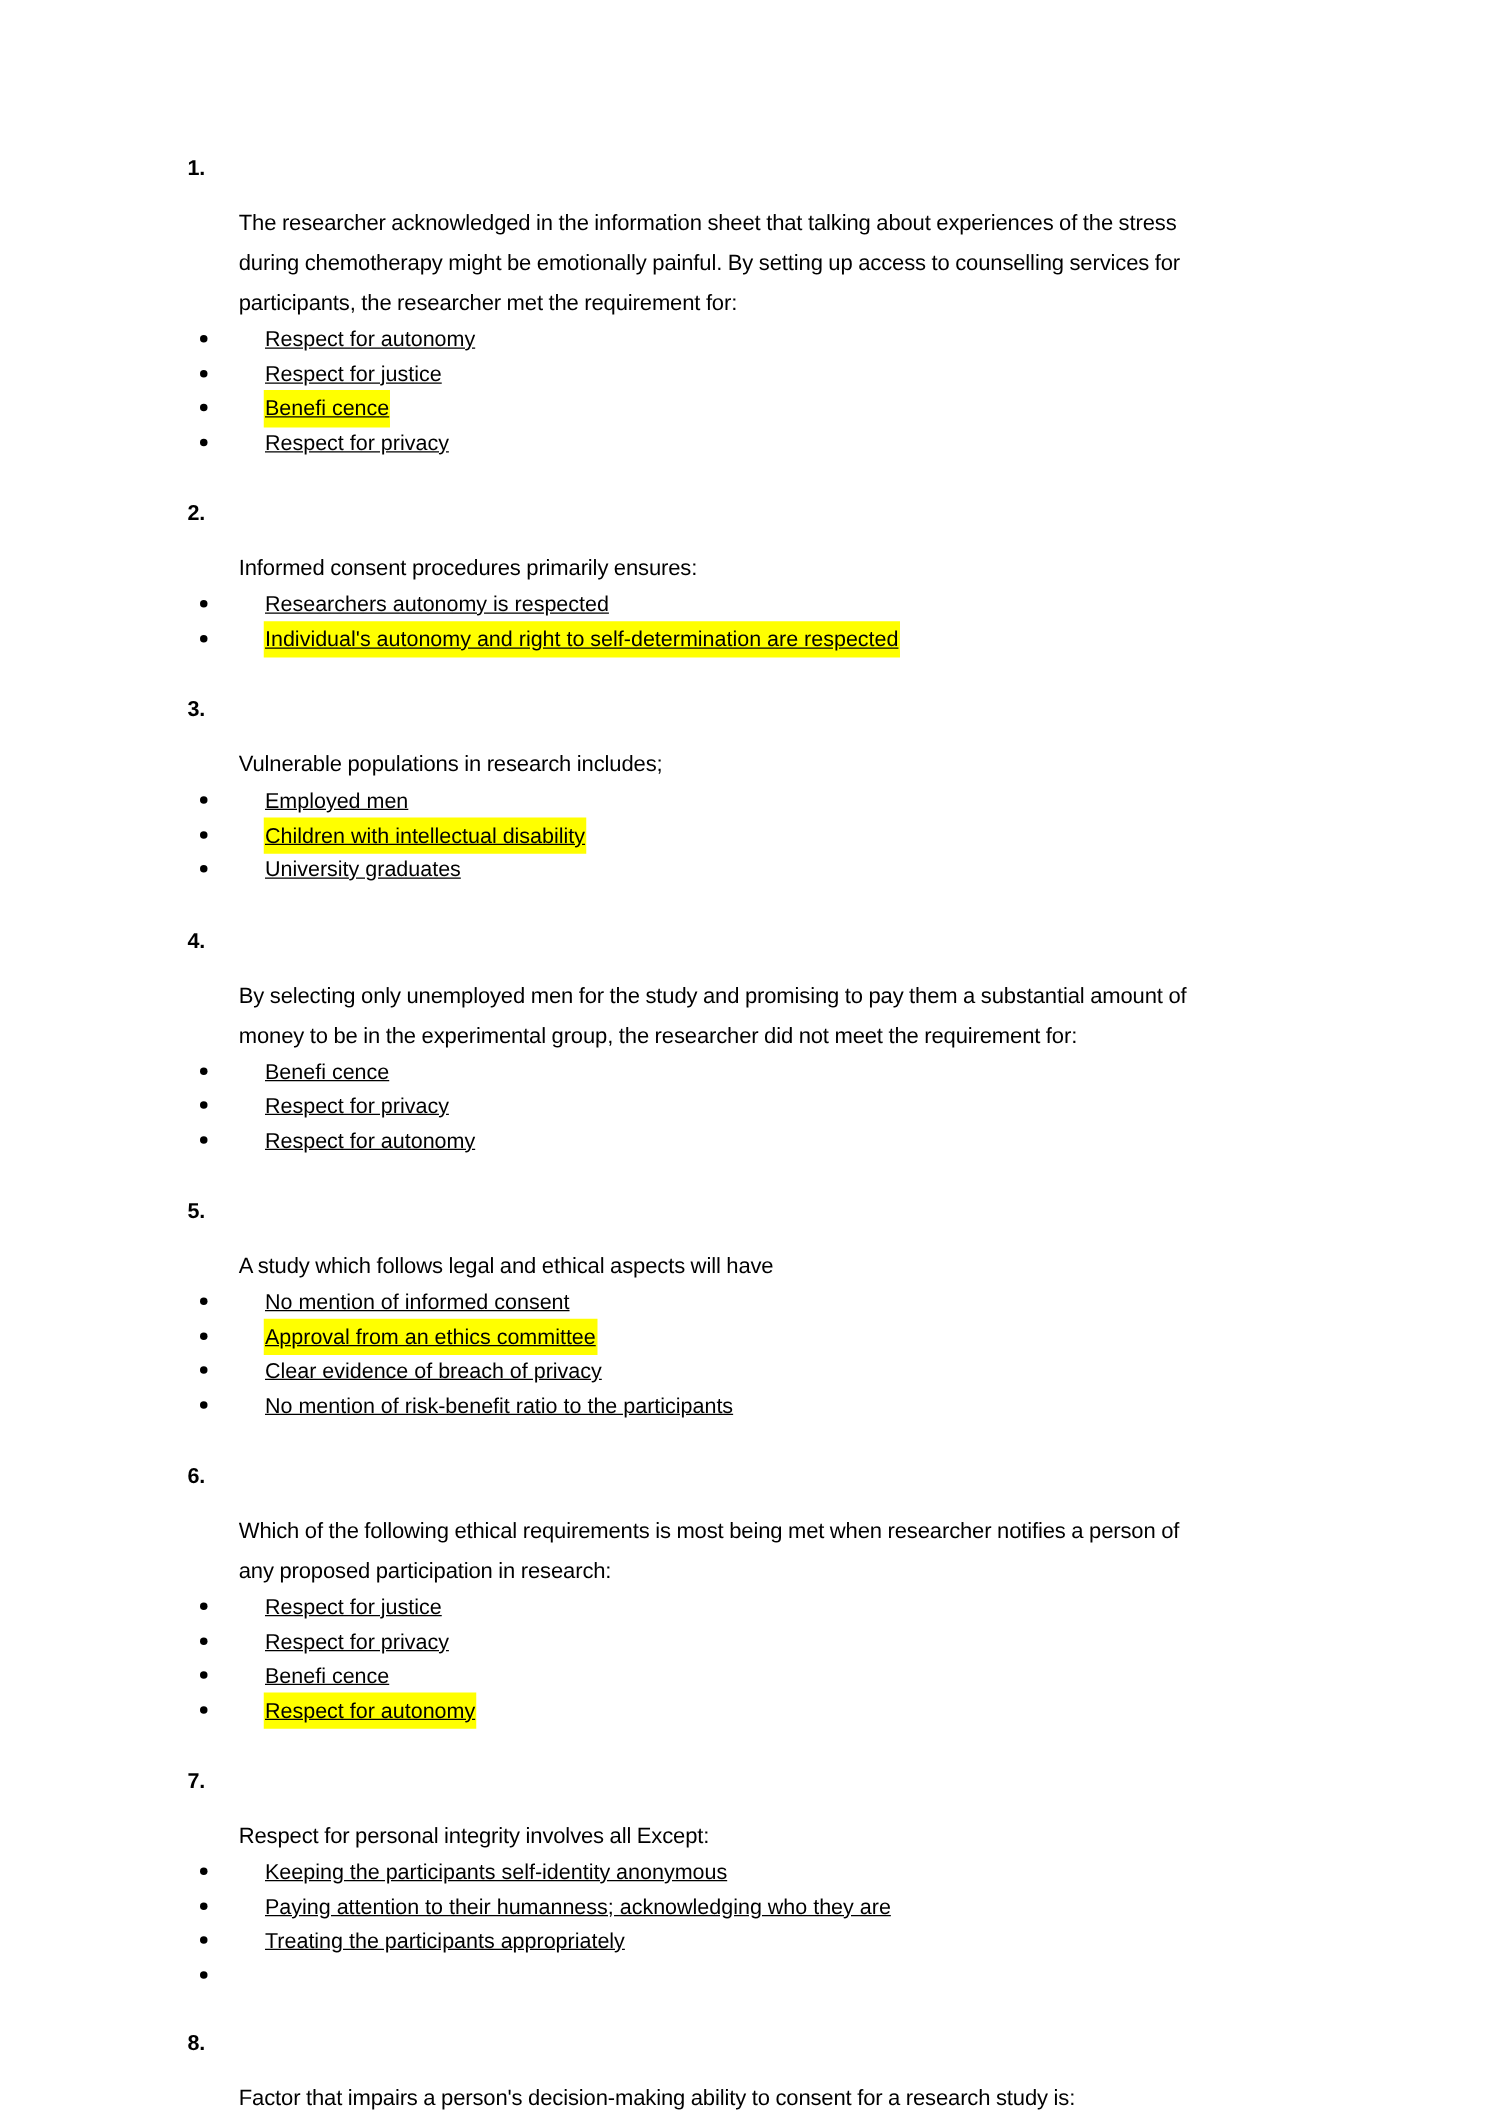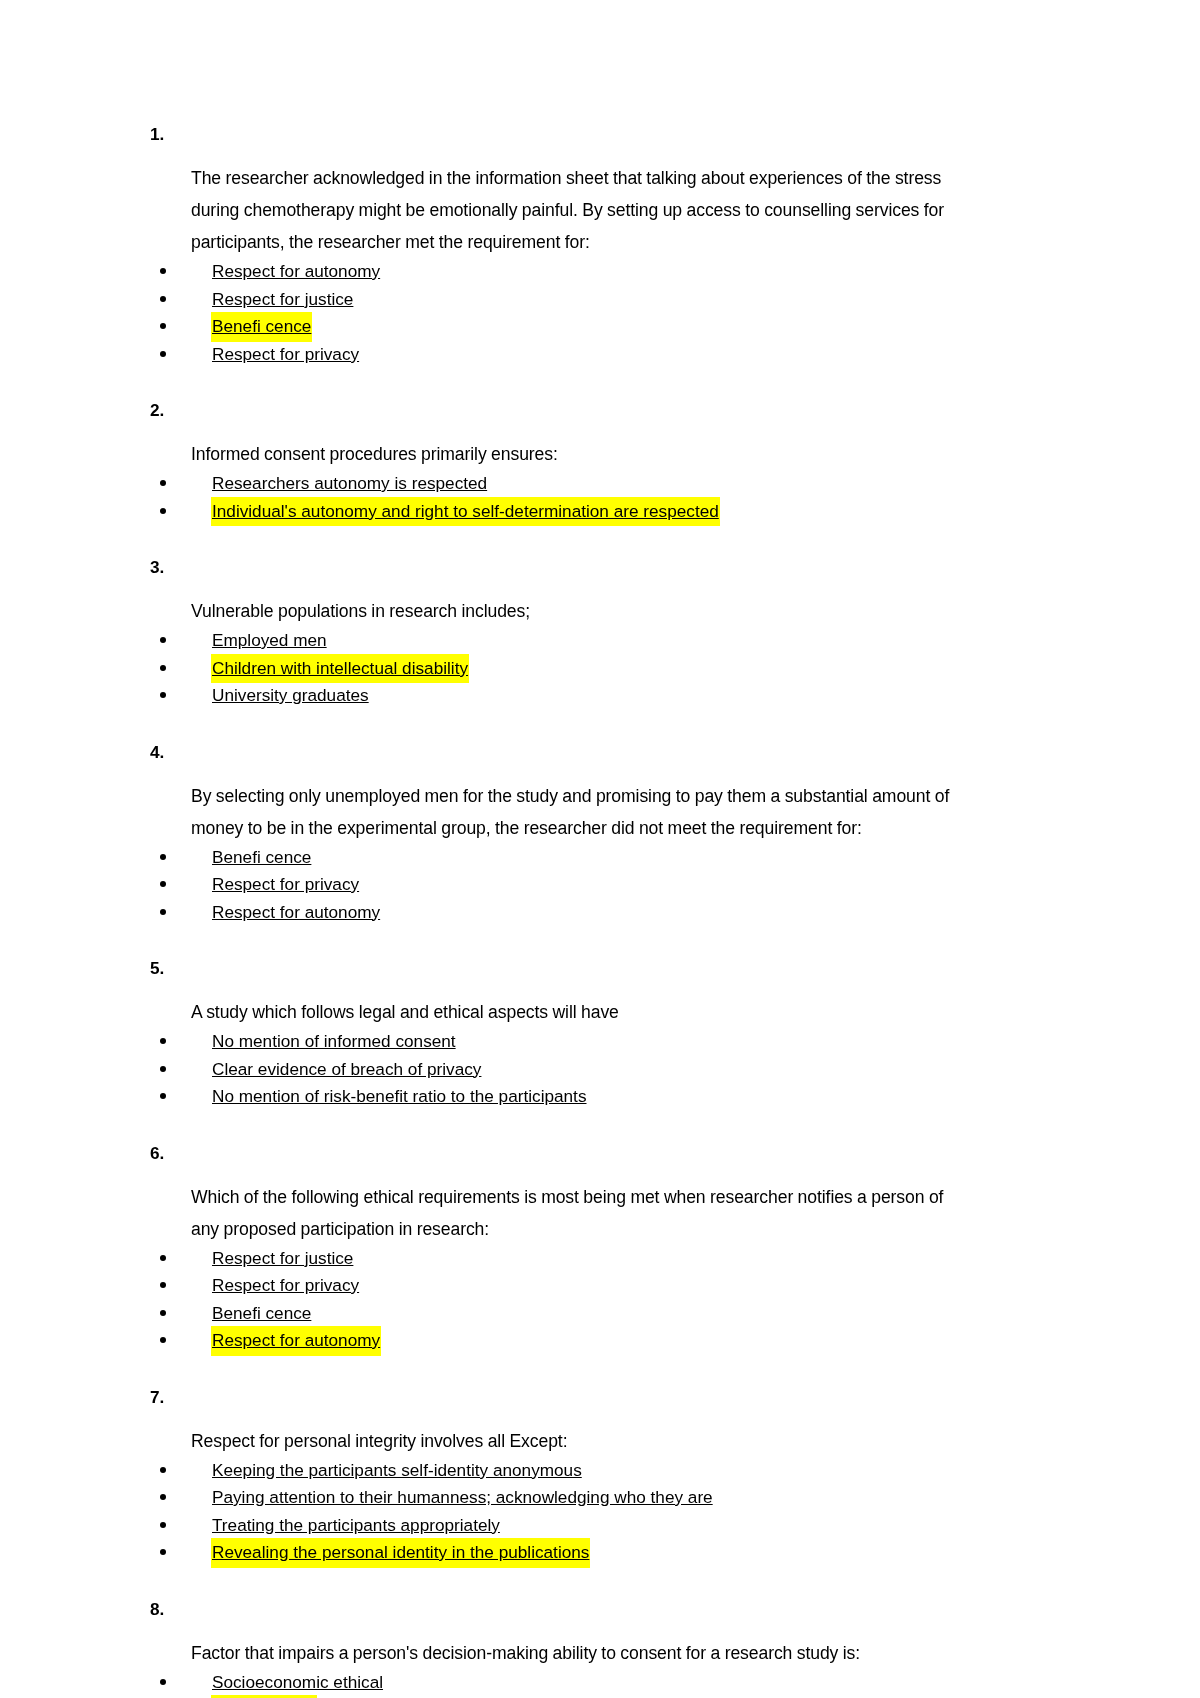--- a/index.html
+++ b/index.html
@@ -178,20 +178,24 @@
           <div class="q-num">5.</div>
           <div class="q-text">A study which follows legal and ethical aspects will have</div>
         </div>
         <ul class="options">
           <li>
             <span class="bullet"></span>
             <span class="opt-text">No mention of informed consent</span>
           </li>
           <li>
             <span class="bullet"></span>
+            <span class="opt-text hl">Approval from an ethics committee</span>
+          </li>
+          <li>
+            <span class="bullet"></span>
             <span class="opt-text">Clear evidence of breach of privacy</span>
           </li>
           <li>
             <span class="bullet"></span>
             <span class="opt-text">No mention of risk-benefit ratio to the participants</span>
           </li>
         </ul>
       </div>
       <div class="question-block">
         <div class="q-stem">
@@ -230,21 +234,20 @@
           <li>
             <span class="bullet"></span>
             <span class="opt-text">Paying attention to their humanness; acknowledging who they are</span>
           </li>
           <li>
             <span class="bullet"></span>
             <span class="opt-text">Treating the participants appropriately</span>
           </li>
           <li>
             <span class="bullet"></span>
-            <span class="opt-text hl">Revealing the personal identity in the publications</span>
           </li>
         </ul>
       </div>
       <div class="question-block">
         <div class="q-stem">
           <div class="q-num">8.</div>
           <div class="q-text">Factor that impairs a person's decision-making ability to consent for a research study is:</div>
         </div>
         <ul class="options">
           <li>

